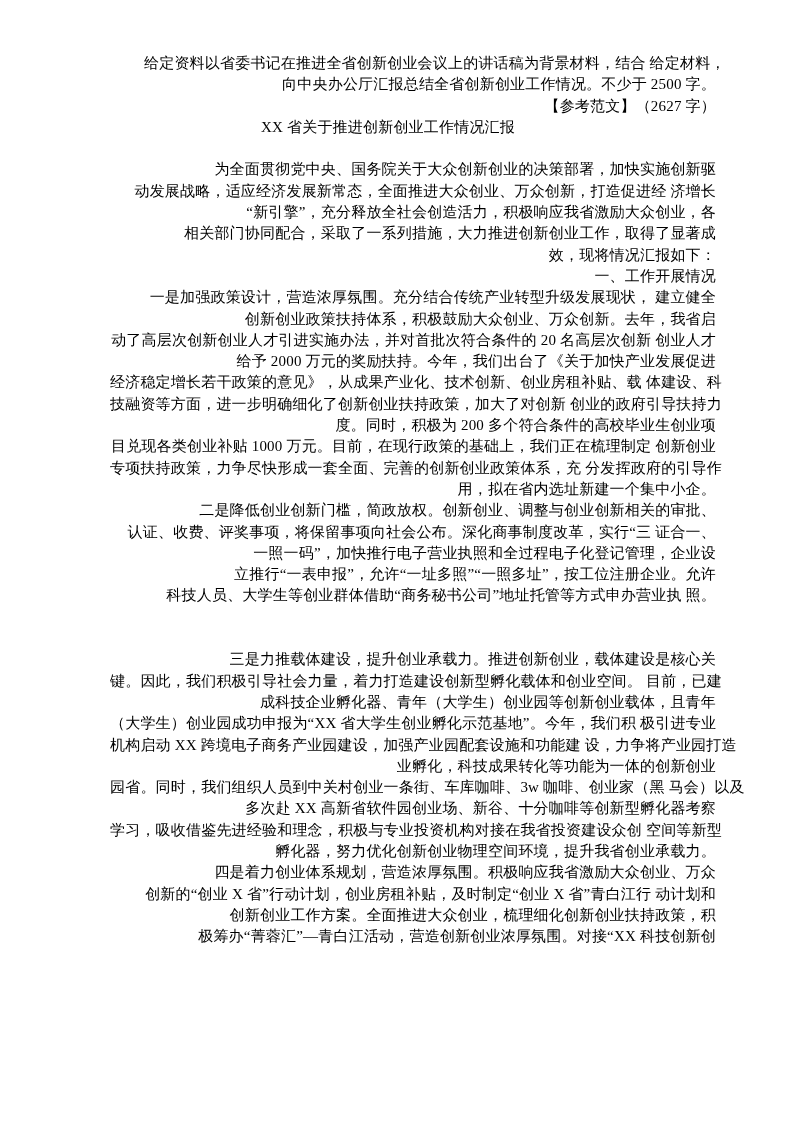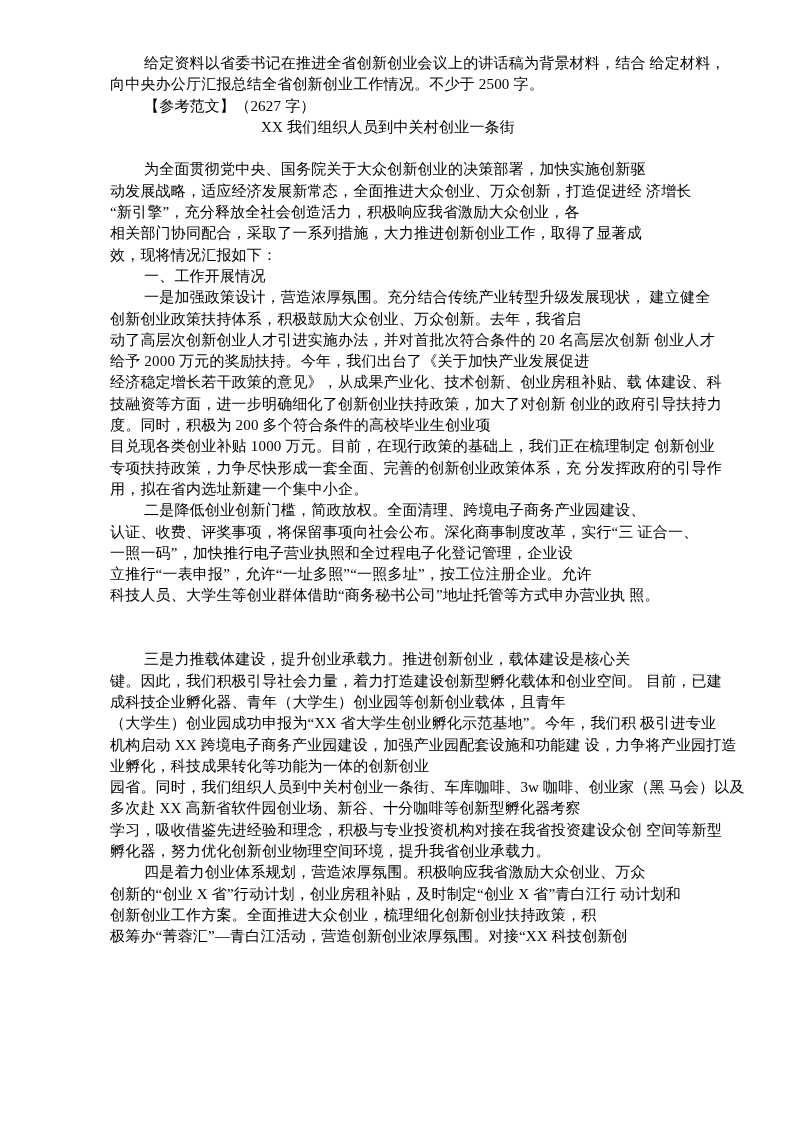--- a/index.html
+++ b/index.html
@@ -21,54 +21,55 @@
     top: 53px;
     left: 110px;
     width: 606px;
   }
   .line {
     height: 21.3px;
     line-height: 21.3px;
     font-size: 15px;
     white-space: pre;
     letter-spacing: 0.2px;
+    text-align: right;
   }
   .line.flush  { padding-left: 0; }
   .line.indent { padding-left: 34px; }
   .line.center { text-align: center; padding-right: 50px; white-space: normal; }
   .line.blank  { height: 21.3px; }
 </style>
 </head>
 <body>
 
 <div class="page">
   <div class="doc-body">
 
   <div class="line indent">给定资料以省委书记在推进全省创新创业会议上的讲话稿为背景材料，结合 给定材料，</div>
       <div class="line flush">向中央办公厅汇报总结全省创新创业工作情况。不少于 2500 字。</div>
       <div class="line indent">【参考范文】（2627 字）</div>
-      <div class="line center">XX 我们组织人员到中关村创业一条街</div>
+      <div class="line center">XX 省关于推进创新创业工作情况汇报</div>
       <div class="line blank"></div>
       <div class="line indent">为全面贯彻党中央、国务院关于大众创新创业的决策部署，加快实施创新驱</div>
       <div class="line flush">动发展战略，适应经济发展新常态，全面推进大众创业、万众创新，打造促进经 济增长</div>
       <div class="line flush">“新引擎”，充分释放全社会创造活力，积极响应我省激励大众创业，各</div>
       <div class="line flush">相关部门协同配合，采取了一系列措施，大力推进创新创业工作，取得了显著成</div>
       <div class="line flush">效，现将情况汇报如下：</div>
       <div class="line indent">一、工作开展情况</div>
       <div class="line indent">一是加强政策设计，营造浓厚氛围。充分结合传统产业转型升级发展现状， 建立健全</div>
       <div class="line flush">创新创业政策扶持体系，积极鼓励大众创业、万众创新。去年，我省启</div>
       <div class="line flush">动了高层次创新创业人才引进实施办法，并对首批次符合条件的 20 名高层次创新 创业人才</div>
       <div class="line flush">给予 2000 万元的奖励扶持。今年，我们出台了《关于加快产业发展促进</div>
       <div class="line flush">经济稳定增长若干政策的意见》，从成果产业化、技术创新、创业房租补贴、载 体建设、科</div>
       <div class="line flush">技融资等方面，进一步明确细化了创新创业扶持政策，加大了对创新 创业的政府引导扶持力</div>
       <div class="line flush">度。同时，积极为 200 多个符合条件的高校毕业生创业项</div>
       <div class="line flush">目兑现各类创业补贴 1000 万元。目前，在现行政策的基础上，我们正在梳理制定 创新创业</div>
       <div class="line flush">专项扶持政策，力争尽快形成一套全面、完善的创新创业政策体系，充 分发挥政府的引导作</div>
       <div class="line flush">用，拟在省内选址新建一个集中小企。</div>
-      <div class="line indent">二是降低创业创新门槛，简政放权。全面清理、跨境电子商务产业园建设、</div>
+      <div class="line indent">二是降低创业创新门槛，简政放权。创新创业、调整与创业创新相关的审批、</div>
       <div class="line flush">认证、收费、评奖事项，将保留事项向社会公布。深化商事制度改革，实行“三 证合一、</div>
       <div class="line flush">一照一码”，加快推行电子营业执照和全过程电子化登记管理，企业设</div>
       <div class="line flush">立推行“一表申报”，允许“一址多照”“一照多址”，按工位注册企业。允许</div>
       <div class="line flush">科技人员、大学生等创业群体借助“商务秘书公司”地址托管等方式申办营业执 照。</div>
       <div class="line blank"></div>
       <div class="line blank"></div>
       <div class="line indent">三是力推载体建设，提升创业承载力。推进创新创业，载体建设是核心关</div>
       <div class="line flush">键。因此，我们积极引导社会力量，着力打造建设创新型孵化载体和创业空间。 目前，已建</div>
       <div class="line flush">成科技企业孵化器、青年（大学生）创业园等创新创业载体，且青年</div>
       <div class="line flush">（大学生）创业园成功申报为“XX 省大学生创业孵化示范基地”。今年，我们积 极引进专业</div>

